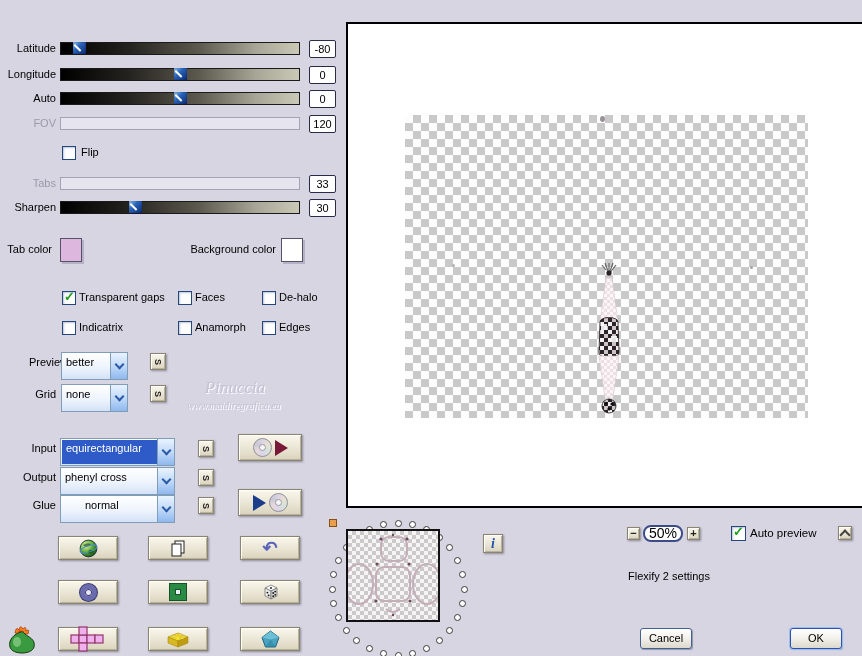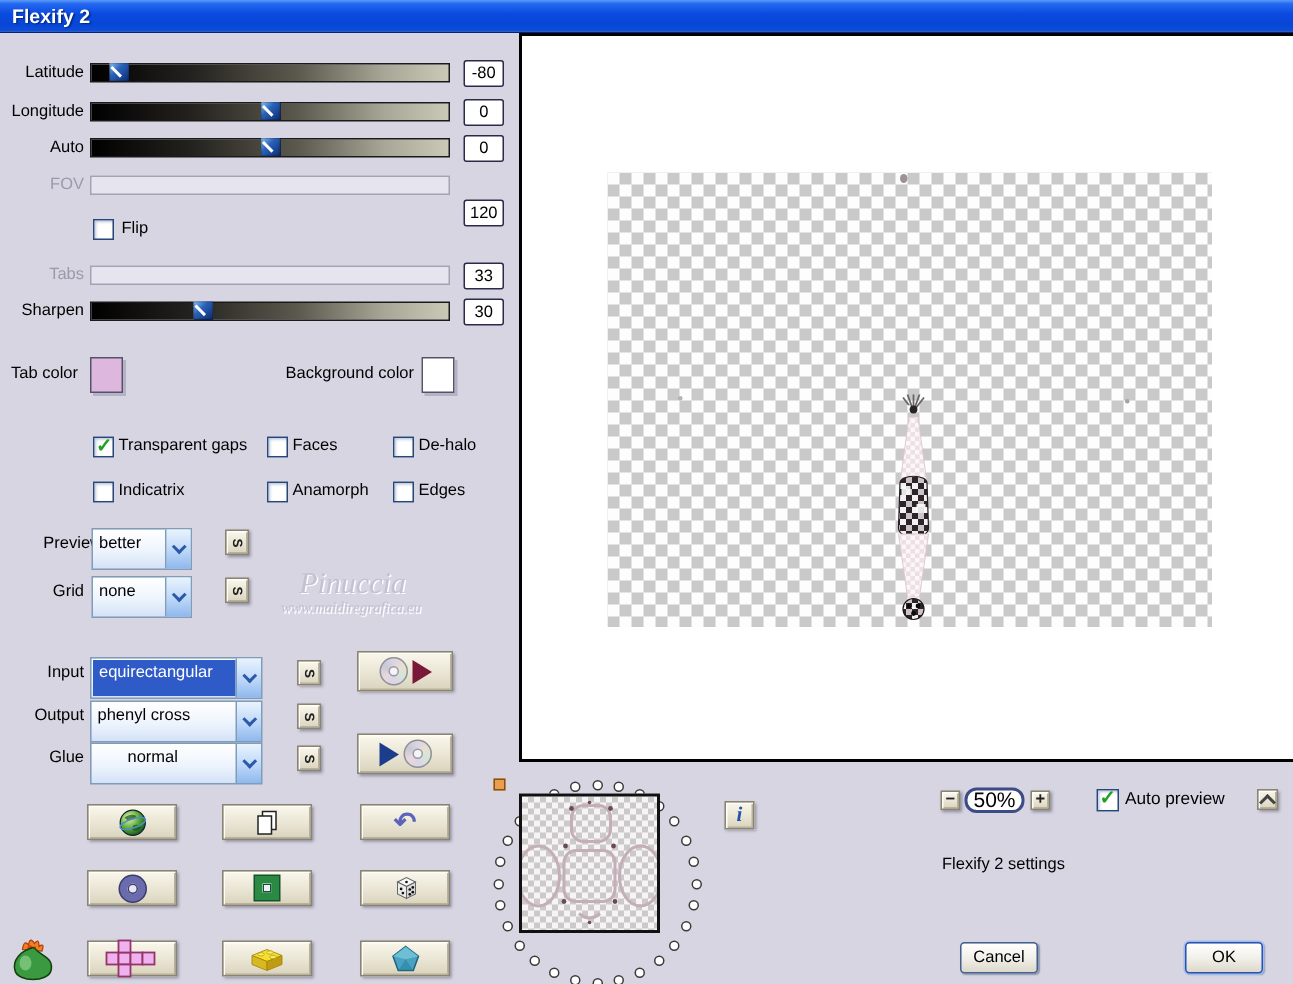--- a/index.html
+++ b/index.html
@@ -90,34 +90,31 @@
     border:2px solid #3c4c86;border-radius:8px;font-size:14px;text-align:center;line-height:13px;}
   .caret{width:6px;height:6px;border-top:2px solid #444;border-right:2px solid #444;
     transform:rotate(-45deg);margin-top:3px;}
   
   .xpbtn{position:absolute;width:52px;height:21px;border:1px solid #44618e;border-radius:3px;
     background:linear-gradient(180deg,#fff,#f2f0ea 50%,#dcd8cc);font-size:11px;text-align:center;
     line-height:19px;box-shadow:1px 1px 1px #8e96ac;box-sizing:border-box;}
   .xpbtn.default{border:1px solid #2a52b0;box-shadow:0 0 0 1px #9cbcf0,1px 1px 1px #8e96ac;}
   
   .wm1{position:absolute;left:170px;top:378px;width:130px;text-align:center;
-    font-family:"Liberation Serif",serif;font-size:20px;font-style:italic;color:#c3c1d2;
+    font-family:"Liberation Serif",serif;font-size:17px;font-style:italic;color:#c3c1d2;
     text-shadow:1px 1px 0 #fdfdff;}
   .wm2{position:absolute;left:158px;top:400px;width:152px;text-align:center;
     font-family:"Liberation Serif",serif;font-size:10px;font-style:italic;color:#c3c1d2;
     text-shadow:1px 1px 0 #fdfdff;}
 </style>
 </head>
 <body>
 
 <div id="app">
 
-  <div class="titlebar">
-    <div class="title">Flexify 2</div>
-  </div>
 
   <div class="previewpanel"></div>
   <div class="checker-lg"></div>
   <div class="speck" style="left:600px;top:116px;width:5px;height:6px;background:#9a9298;"></div>
   <div class="speck" style="left:452px;top:264px;width:3px;height:3px;background:#b8b0b4;"></div>
   <div class="speck" style="left:750px;top:266px;width:3px;height:3px;background:#aaa29e;"></div>
 
   <svg class="abs" style="left:592px;top:258px;" width="34" height="164" viewBox="0 0 34 164">
     <defs>
       <pattern id="pchk" width="6" height="6" patternUnits="userSpaceOnUse">
@@ -165,21 +162,21 @@
   <div class="valuebox" style="left:309px;top:66px;">0</div>
 
   <div class="lbl" style="left:0;top:92px;width:56px;">Auto</div>
   <div class="slider" style="left:60px;top:92px;">
     <div class="thumb" style="left:113px;"></div>
   </div>
   <div class="valuebox" style="left:309px;top:90px;">0</div>
 
   <div class="lbl dis" style="left:0;top:117px;width:56px;">FOV</div>
   <div class="slider disabled" style="left:60px;top:117px;"></div>
-  <div class="valuebox" style="left:309px;top:133px;">120</div>
+  <div class="valuebox" style="left:309px;top:115px;">120</div>
 
   <div class="cb" style="left:62px;top:146px;"></div>
   <div class="cblbl" style="left:81px;top:146px;">Flip</div>
 
   <div class="lbl dis" style="left:0;top:177px;width:56px;">Tabs</div>
   <div class="slider disabled" style="left:60px;top:177px;"></div>
   <div class="valuebox" style="left:309px;top:175px;">33</div>
 
   <div class="lbl" style="left:0;top:201px;width:56px;">Sharpen</div>
   <div class="slider" style="left:60px;top:201px;">

